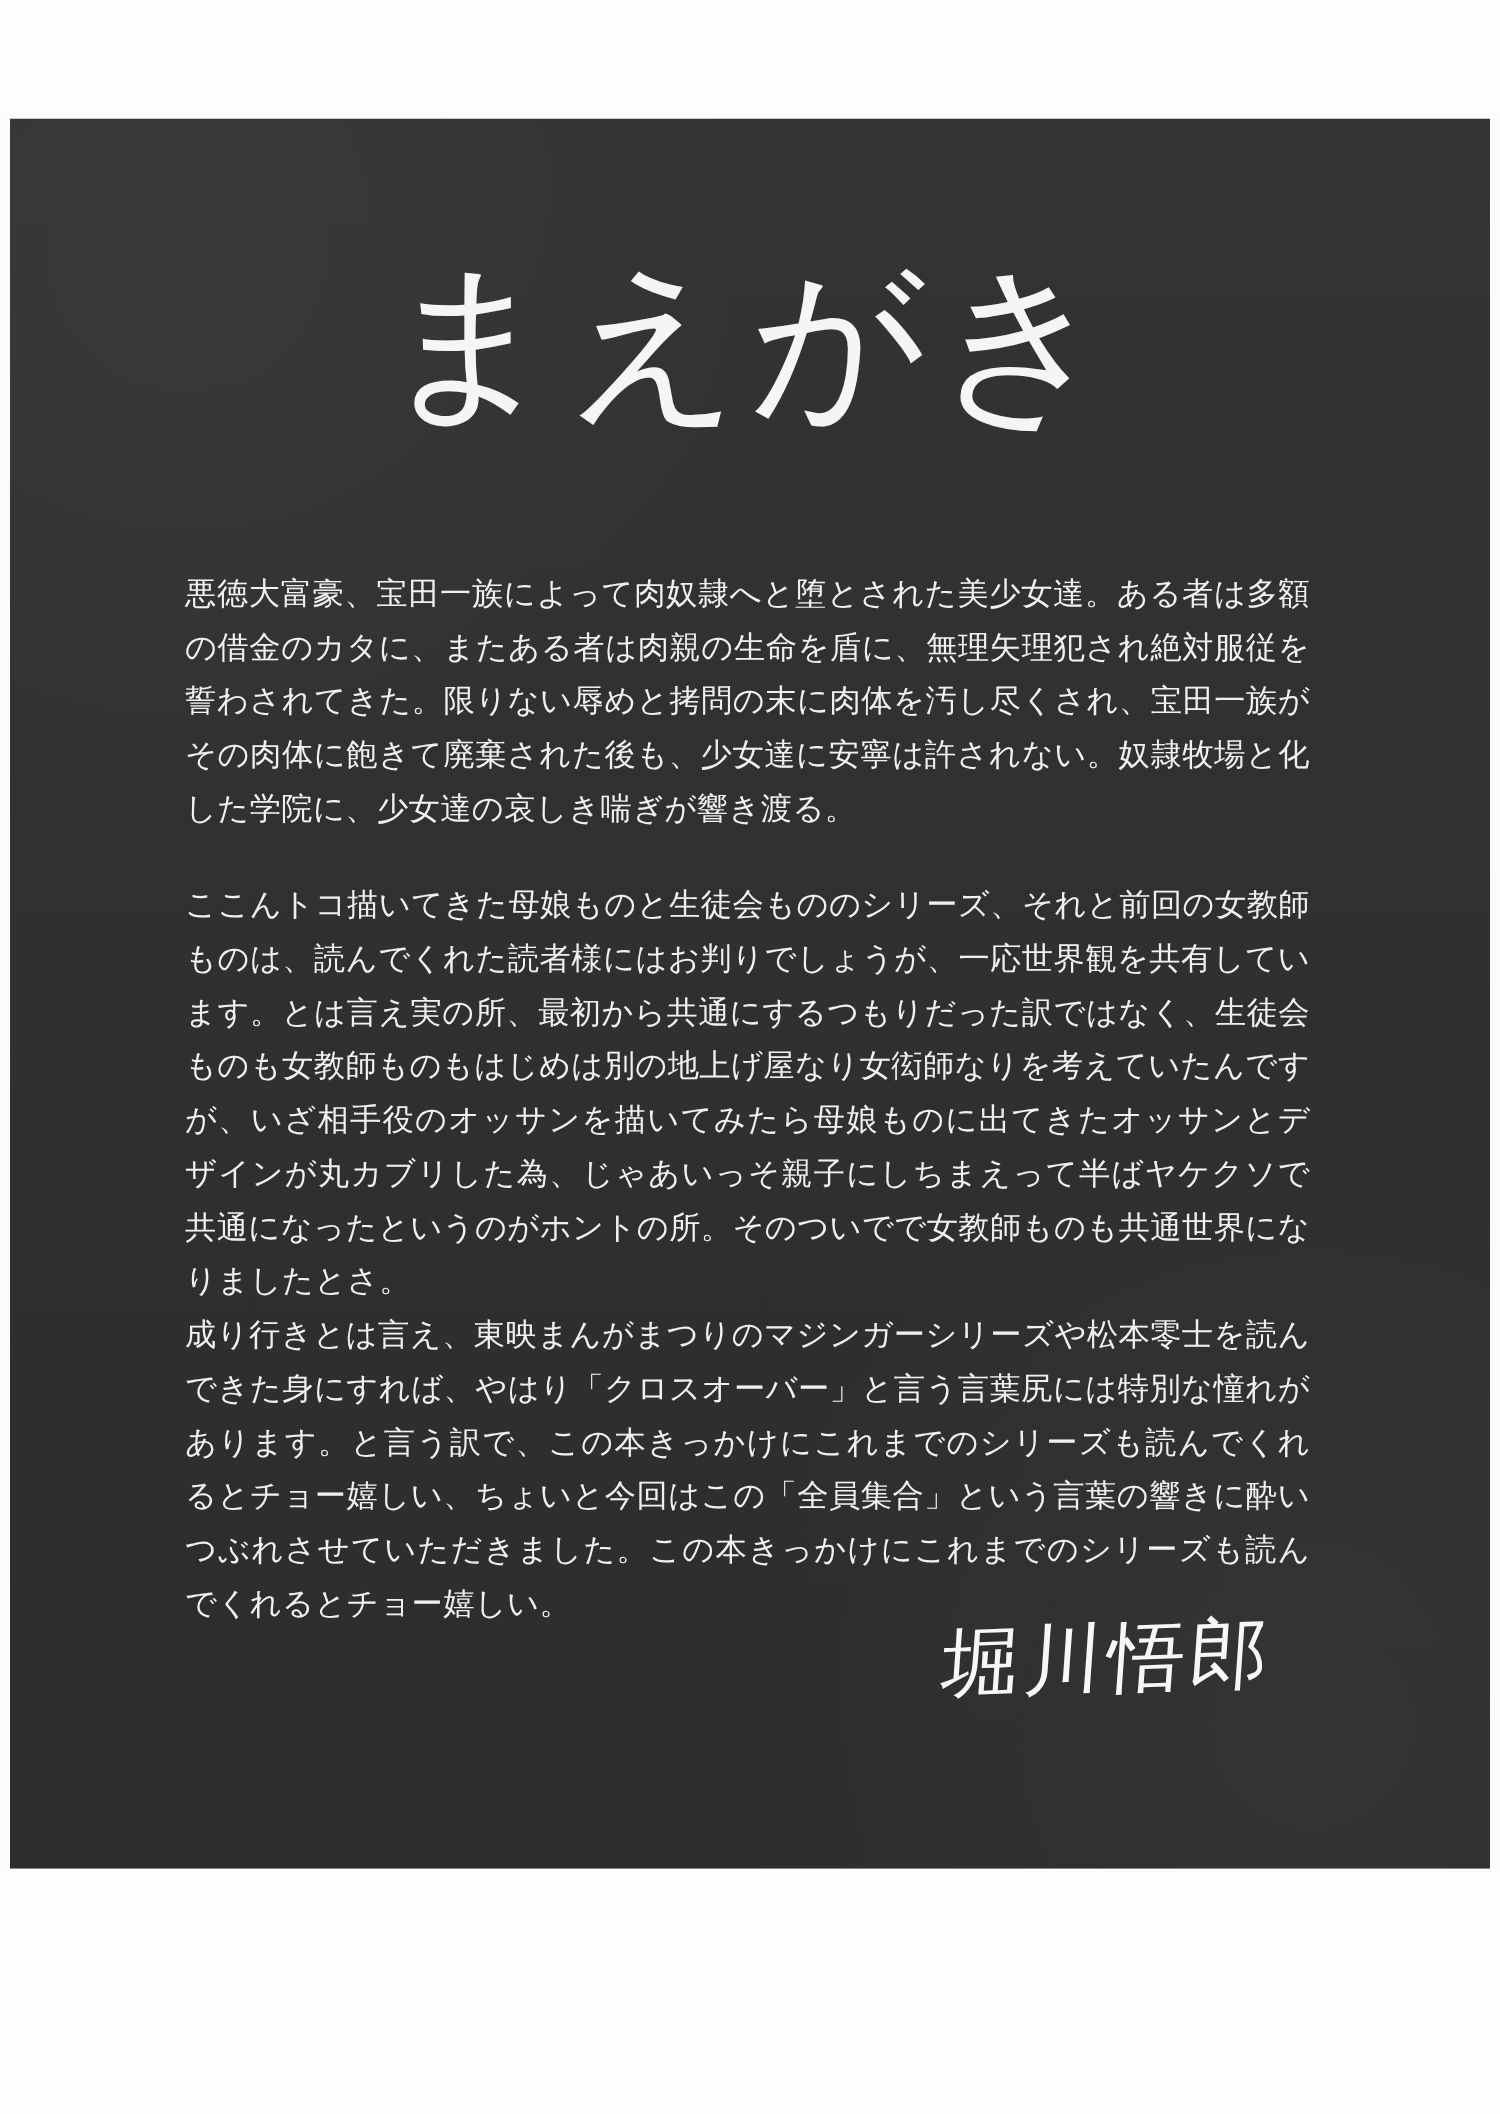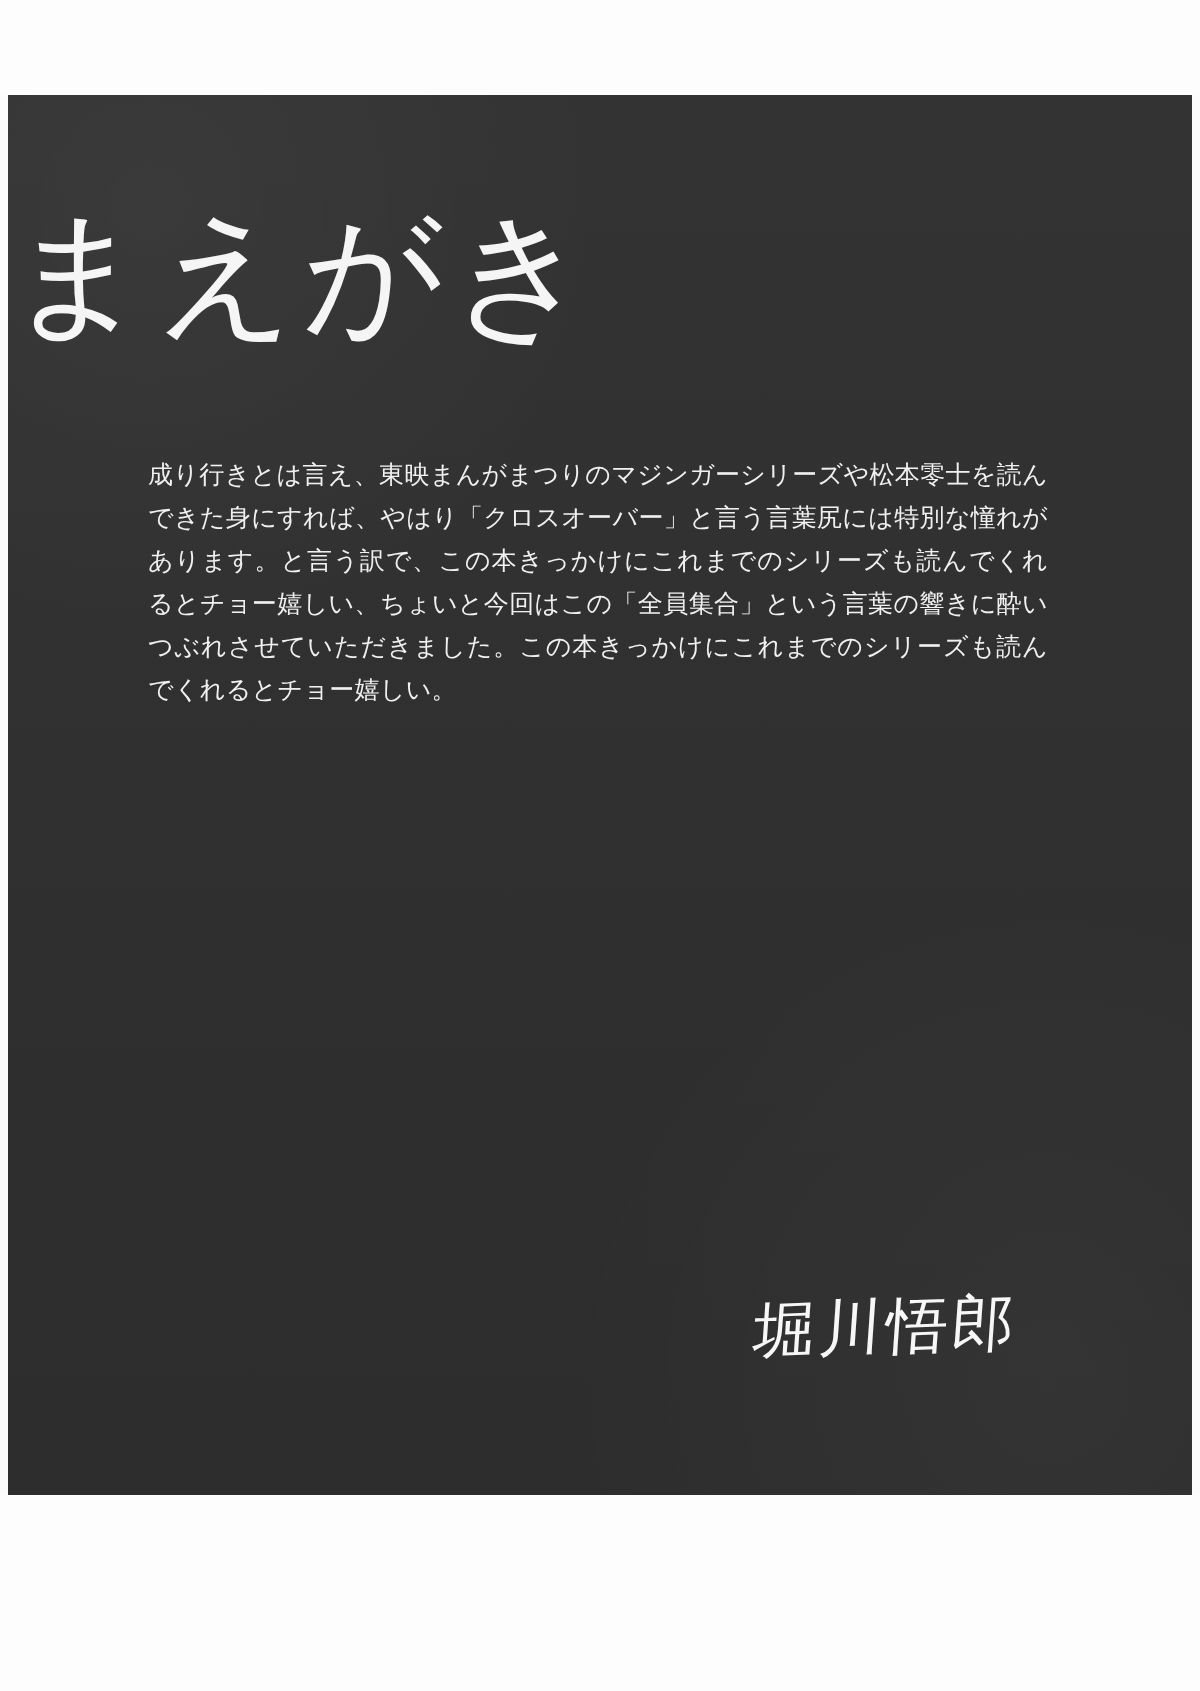--- a/index.html
+++ b/index.html
@@ -70,21 +70,21 @@
     left: 1192px; top: 95px;
     width: 8px; height: 1400px;
     background: #fbfbfb;
   }
 
   .title {
     position: absolute;
     left: 0;
     top: 100px;
     width: 1184px;
-    text-align: left;
+    text-align: center;
     font-family: "DejaVu Sans", sans-serif;
     font-size: 138px;
     line-height: 1.15;
     letter-spacing: 6px;
     color: #f5f5f5;
     font-weight: 400;
     z-index: 3;
   }
 
   .body-text {
@@ -132,20 +132,22 @@
 
   <div class="sheet-top"></div>
   <div class="edge-left"></div>
   <div class="edge-right"></div>
 
   <div class="panel">
 
     <div class="title">まえがき</div>
 
     <div class="body-text">
+      <p class="para">悪徳大富豪、宝田一族によって肉奴隷へと堕とされた美少女達。ある者は多額の借金のカタに、またある者は肉親の生命を盾に、無理矢理犯され絶対服従を誓わされてきた。限りない辱めと拷問の末に肉体を汚し尽くされ、宝田一族がその肉体に飽きて廃棄された後も、少女達に安寧は許されない。奴隷牧場と化した学院に、少女達の哀しき喘ぎが響き渡る。</p>
+      <p class="para tight">ここんトコ描いてきた母娘ものと生徒会もののシリーズ、それと前回の女教師ものは、読んでくれた読者様にはお判りでしょうが、一応世界観を共有しています。とは言え実の所、最初から共通にするつもりだった訳ではなく、生徒会ものも女教師ものもはじめは別の地上げ屋なり女衒師なりを考えていたんですが、いざ相手役のオッサンを描いてみたら母娘ものに出てきたオッサンとデザインが丸カブリした為、じゃあいっそ親子にしちまえって半ばヤケクソで共通になったというのがホントの所。そのついでで女教師ものも共通世界になりましたとさ。</p>
       <p class="para">成り行きとは言え、東映まんがまつりのマジンガーシリーズや松本零士を読んできた身にすれば、やはり「クロスオーバー」と言う言葉尻には特別な憧れがあります。と言う訳で、この本きっかけにこれまでのシリーズも読んでくれるとチョー嬉しい、ちょいと今回はこの「全員集合」という言葉の響きに酔いつぶれさせていただきました。この本きっかけにこれまでのシリーズも読んでくれるとチョー嬉しい。</p>
     </div>
 
     <div class="sign-wrap">
 
       <div class="signature">堀川悟郎</div>
     </div>
 
   </div>
 

